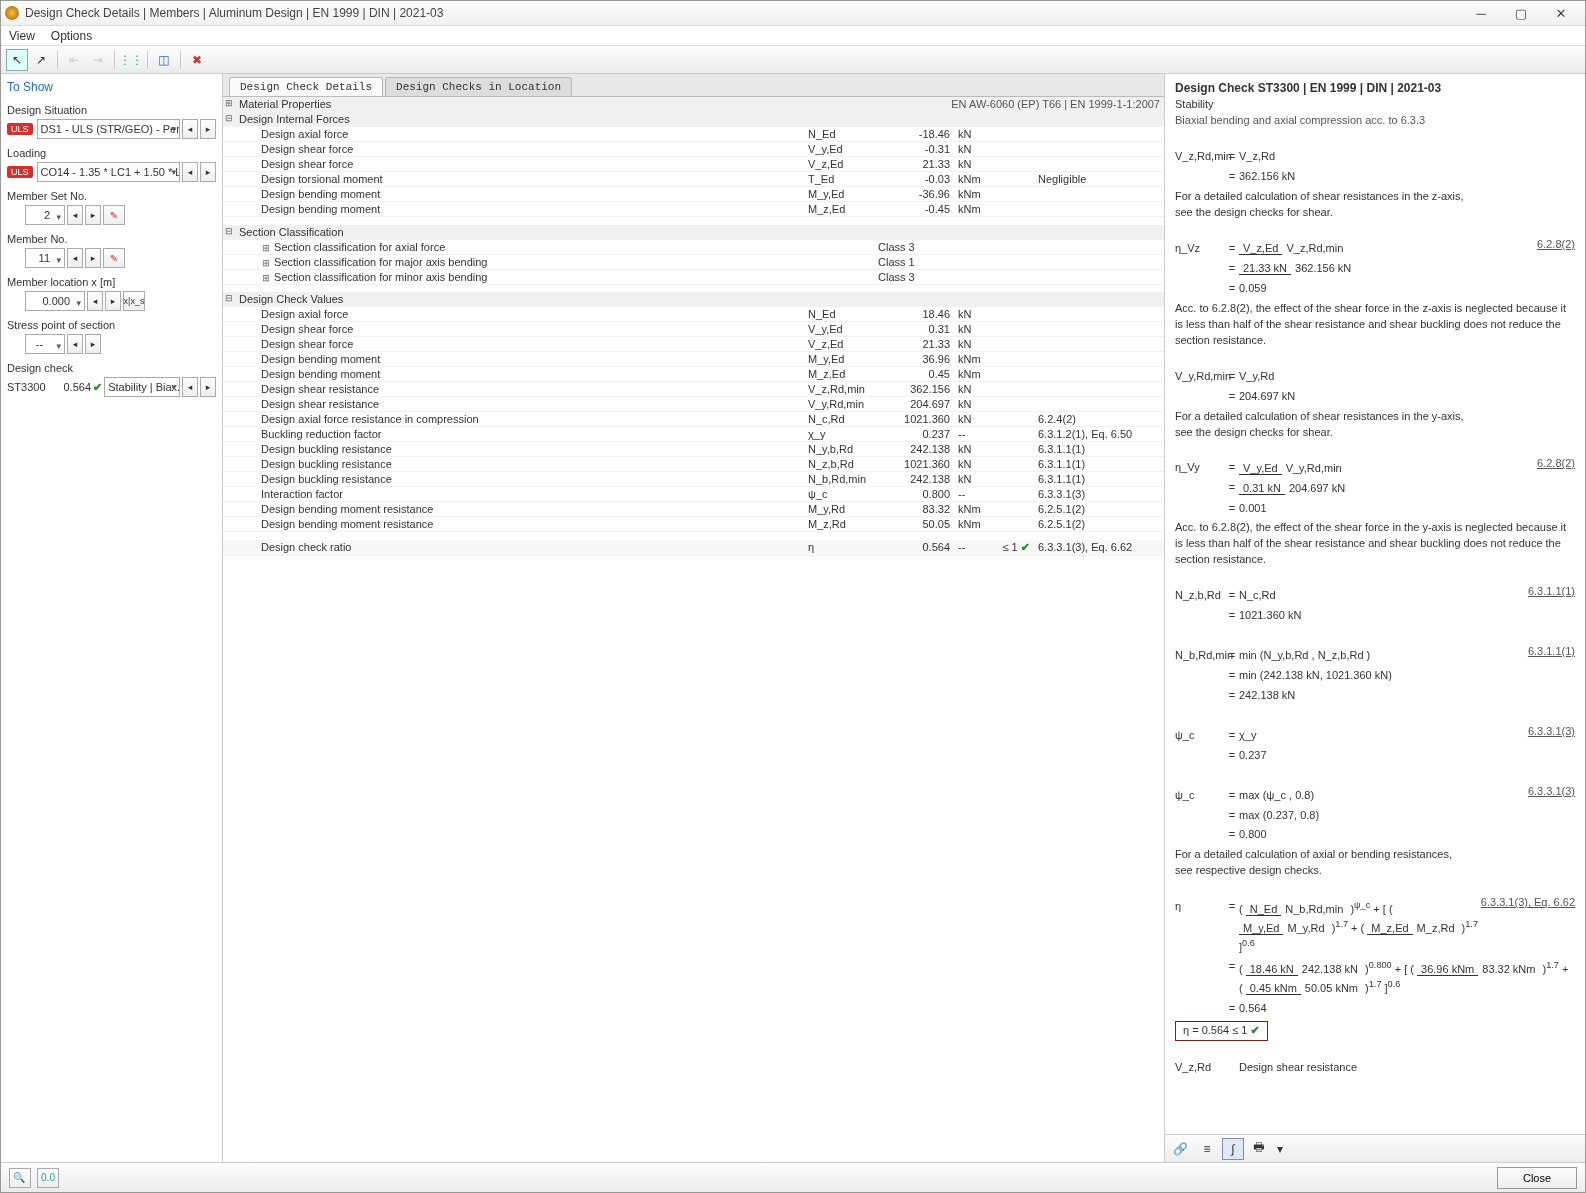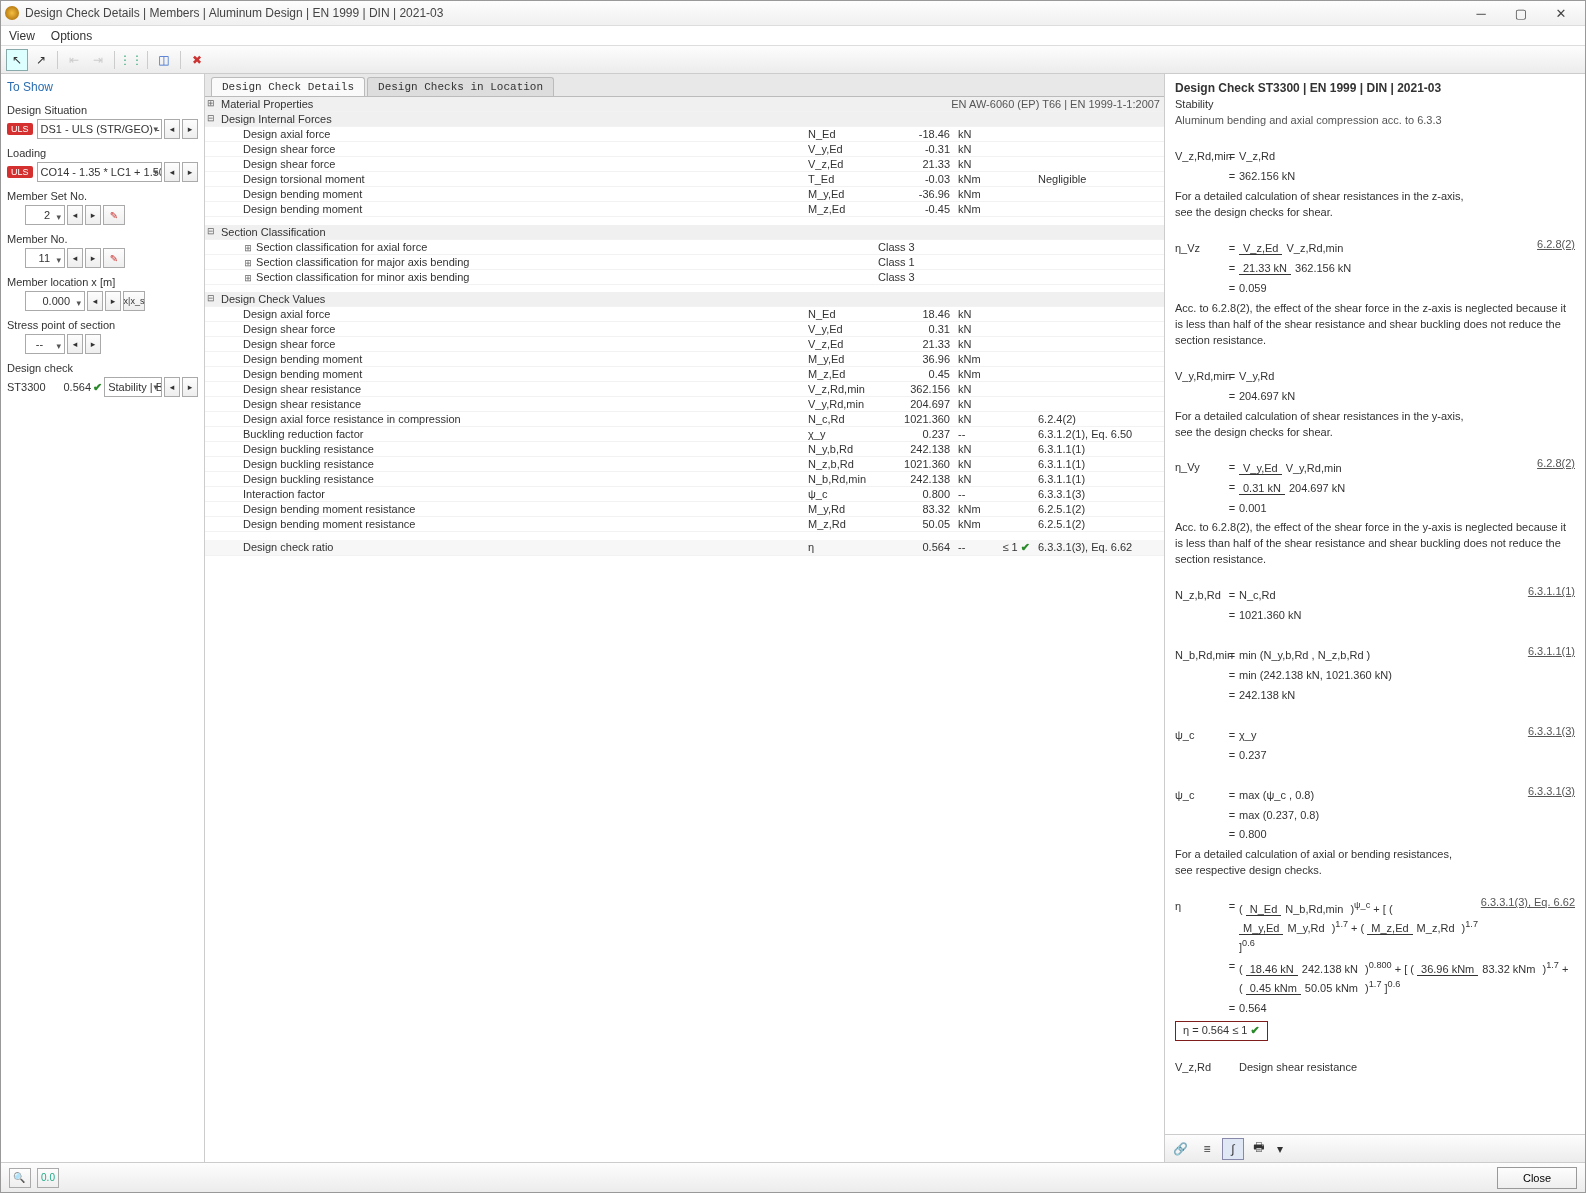--- a/index.html
+++ b/index.html
@@ -10,21 +10,21 @@
 .titlebar .title { flex: 1; font-size: 12px; color: #444; }
 .winbtns { display: flex; gap: 0; }
 .winbtns div { width: 40px; height: 22px; display: flex; align-items: center; justify-content: center; font-size: 13px; color: #444; cursor: pointer; }
 .menubar { height: 20px; display: flex; align-items: center; padding: 0 8px; gap: 16px; border-bottom: 1px solid #ddd; background:#fff; }
 .menubar span { font-size: 12px; cursor: pointer; }
 .toolbar { height: 28px; display: flex; align-items: center; padding: 0 4px; gap: 0; border-bottom: 1px solid #ccc; background: linear-gradient(#fdfdfd,#ececec); }
 .tbtn { width: 22px; height: 22px; display: flex; align-items: center; justify-content: center; margin: 0 1px; border: 1px solid transparent; cursor: pointer; font-size: 12px; }
 .tbtn.active { border: 1px solid #8aa; background: #dff; }
 .tsep { width: 1px; height: 18px; background: #ccc; margin: 0 4px; }
 .body { flex: 1; display: flex; overflow: hidden; }
-.leftpane { width: 204px; background: #fff; border-right: 1px solid #ccc; padding: 4px 6px; display: flex; flex-direction: column; gap: 8px; overflow-y: auto; }
+.leftpane { width: 222px; background: #fff; border-right: 1px solid #ccc; padding: 4px 6px; display: flex; flex-direction: column; gap: 8px; overflow-y: auto; }
 .lp-title { color: #2a6db0; font-size: 12px; padding: 2px 0; }
 .lp-group label { display: block; font-size: 11px; margin-bottom: 3px; }
 .lp-row { display: flex; align-items: center; gap: 2px; }
 .badge { background: #d3302f; color: #fff; font-size: 9px; padding: 1px 4px; border-radius: 2px; margin-right: 2px; }
 .combo { flex: 1; height: 20px; border: 1px solid #aaa; background: #fff; padding: 0 3px; display: inline-flex; align-items: center; font-size: 11px; overflow: hidden; white-space: nowrap; position:relative; }
 .combo::after { content: "▾"; position:absolute; right:3px; font-size:9px; color:#555; }
 .minibtn { width: 16px; height: 20px; border: 1px solid #aaa; background: linear-gradient(#fdfdfd,#eee); display: inline-flex; align-items: center; justify-content: center; font-size: 9px; cursor: pointer; }
 .iconbtn { width: 22px; height: 20px; border: 1px solid #aaa; background: linear-gradient(#fdfdfd,#eee); display: inline-flex; align-items: center; justify-content: center; font-size: 10px; cursor: pointer; }
 .numbox { width: 60px; height: 20px; border: 1px solid #aaa; background: #fff; text-align: right; padding: 0 14px 0 3px; line-height:18px; position:relative; }
 .numbox::after { content:"▾"; position:absolute; right:3px; font-size:9px; color:#555; top:2px; }
@@ -423,21 +423,21 @@
           </tr>
         </tbody>
           </table>
       </div>
     </div>
 
     <div class="rightpane">
       <div class="rcontent">
         <h4>Design Check ST3300 | EN 1999 | DIN | 2021-03</h4>
         <div>Stability</div>
-        <div class="sub">Aluminum bending and axial compression acc. to 6.3.3</div>
+        <div class="sub">Biaxial bending and axial compression acc. to 6.3.3</div>
         <br>
         <div class="calcline">
             <div class="lbl">V_z,Rd,min</div>
             <div class="eq">=</div>
             <div class="rhs">V_z,Rd</div>
           </div>
         <div class="calcline">
             <div class="lbl"></div>
             <div class="eq">=</div>
             <div class="rhs">362.156 kN</div>

